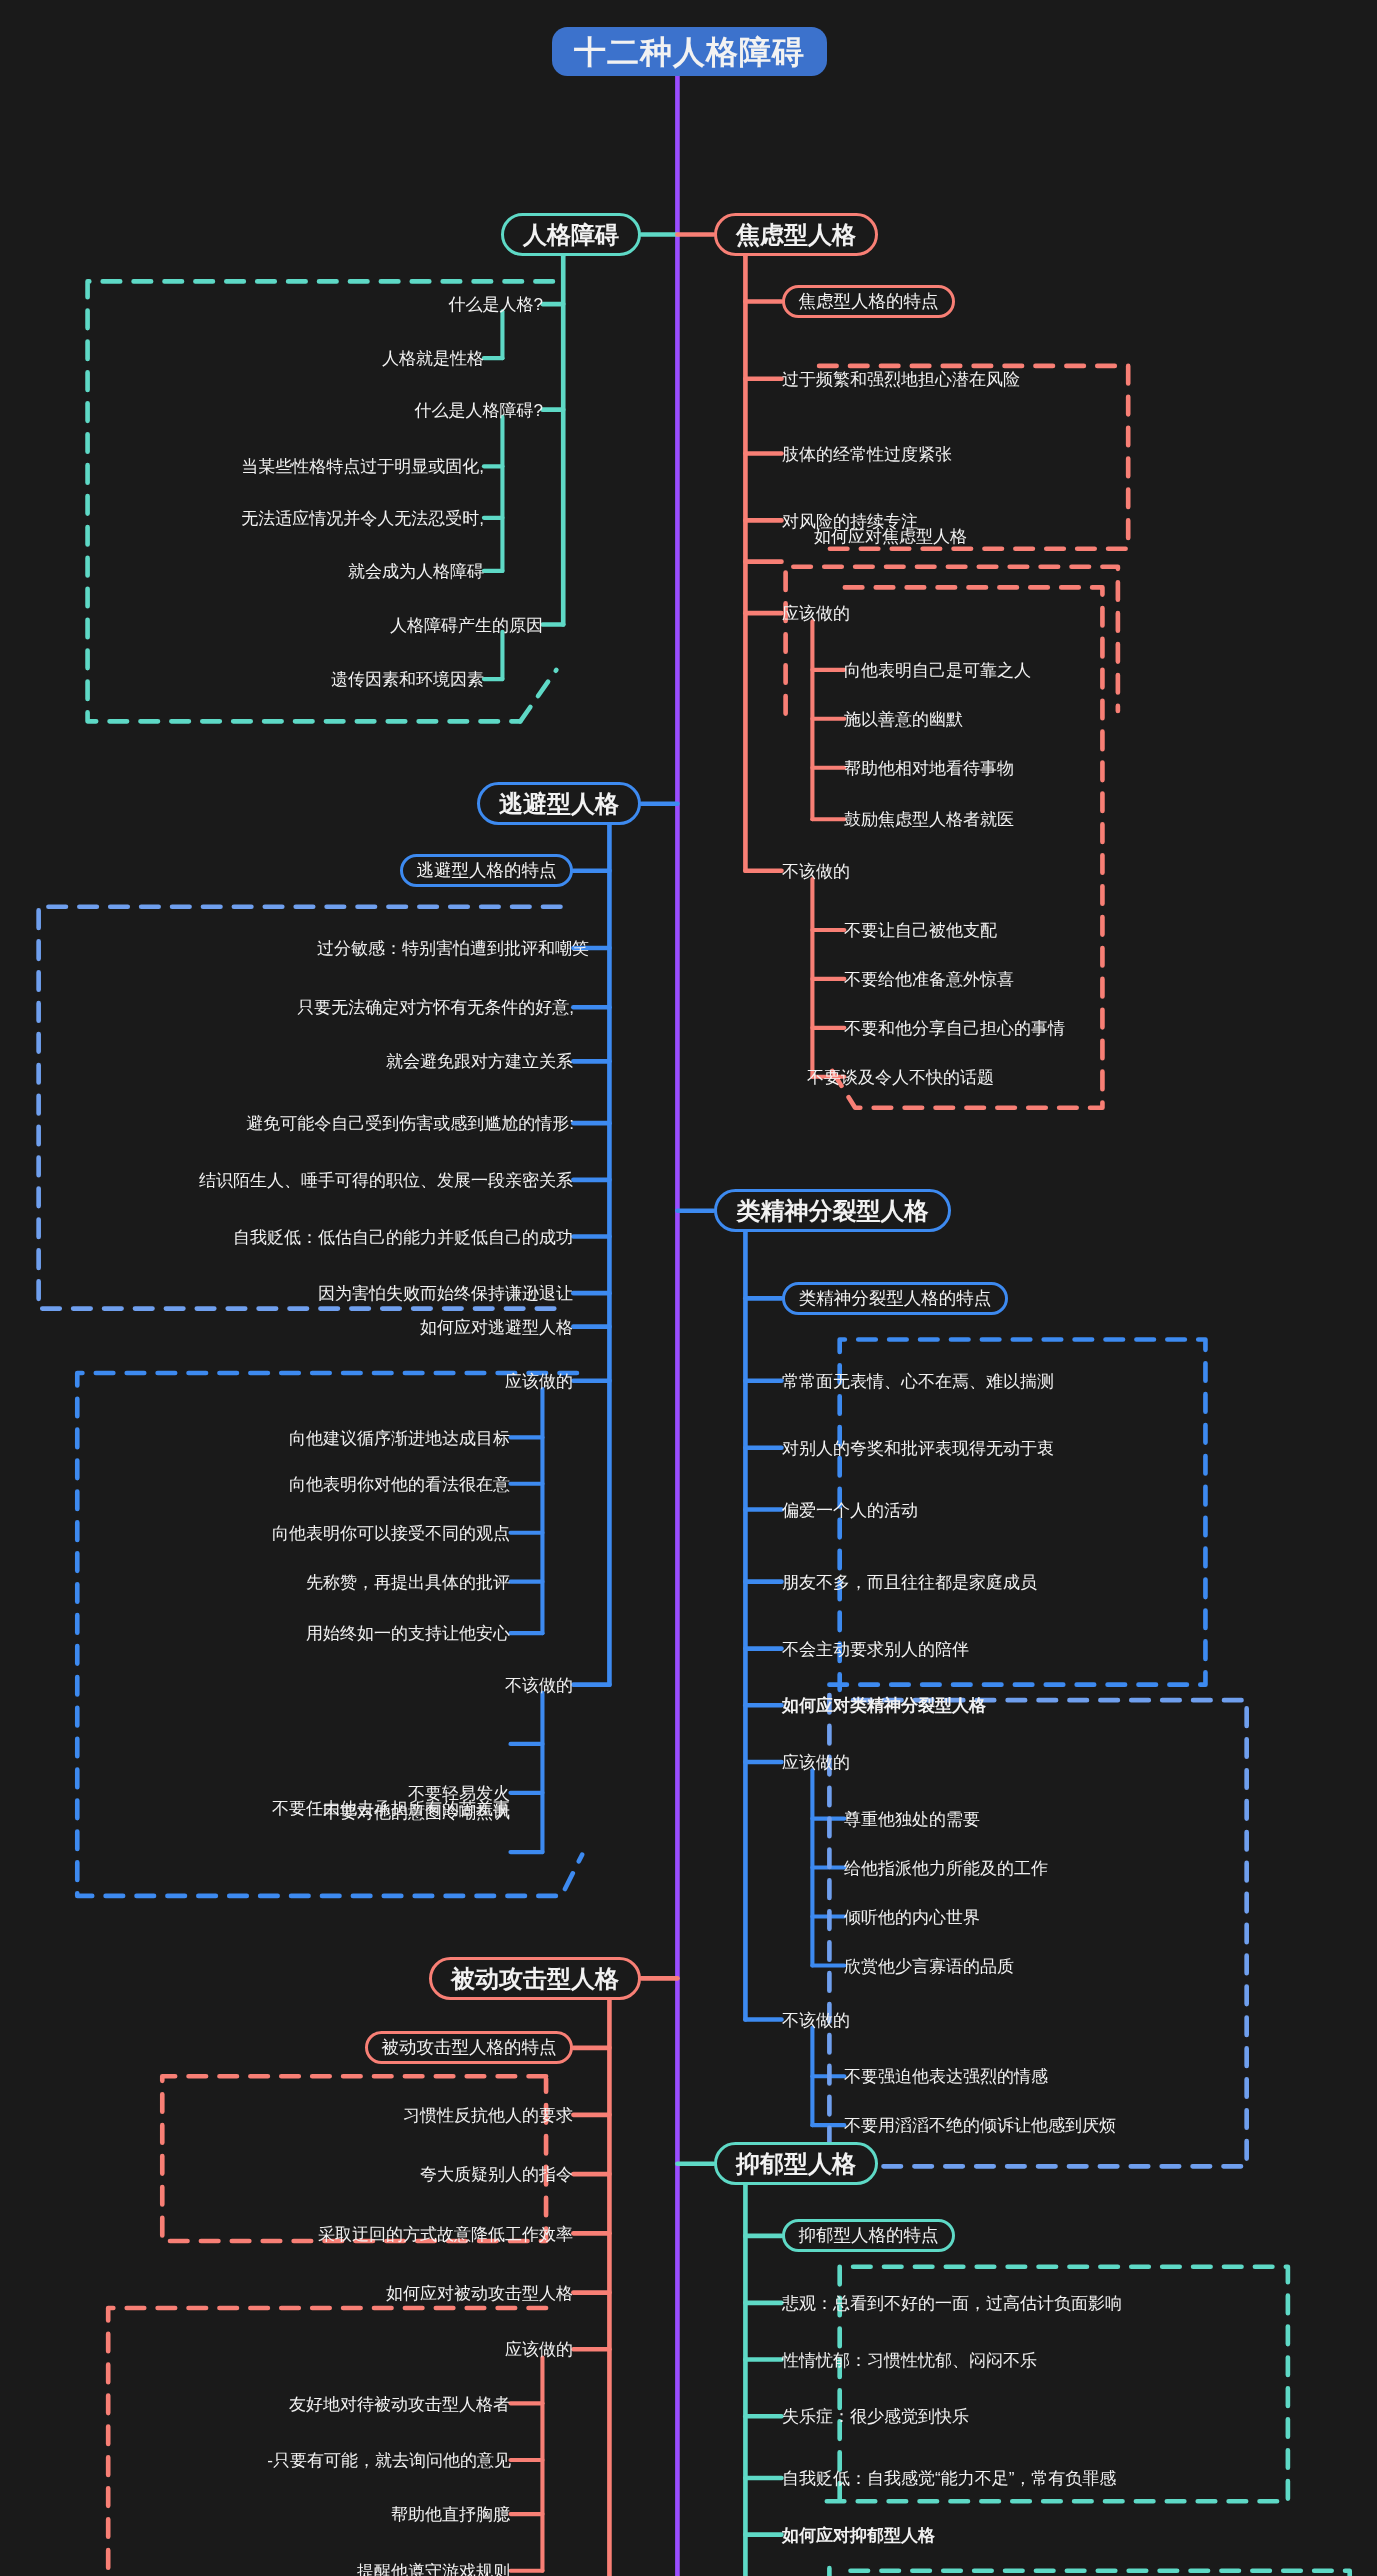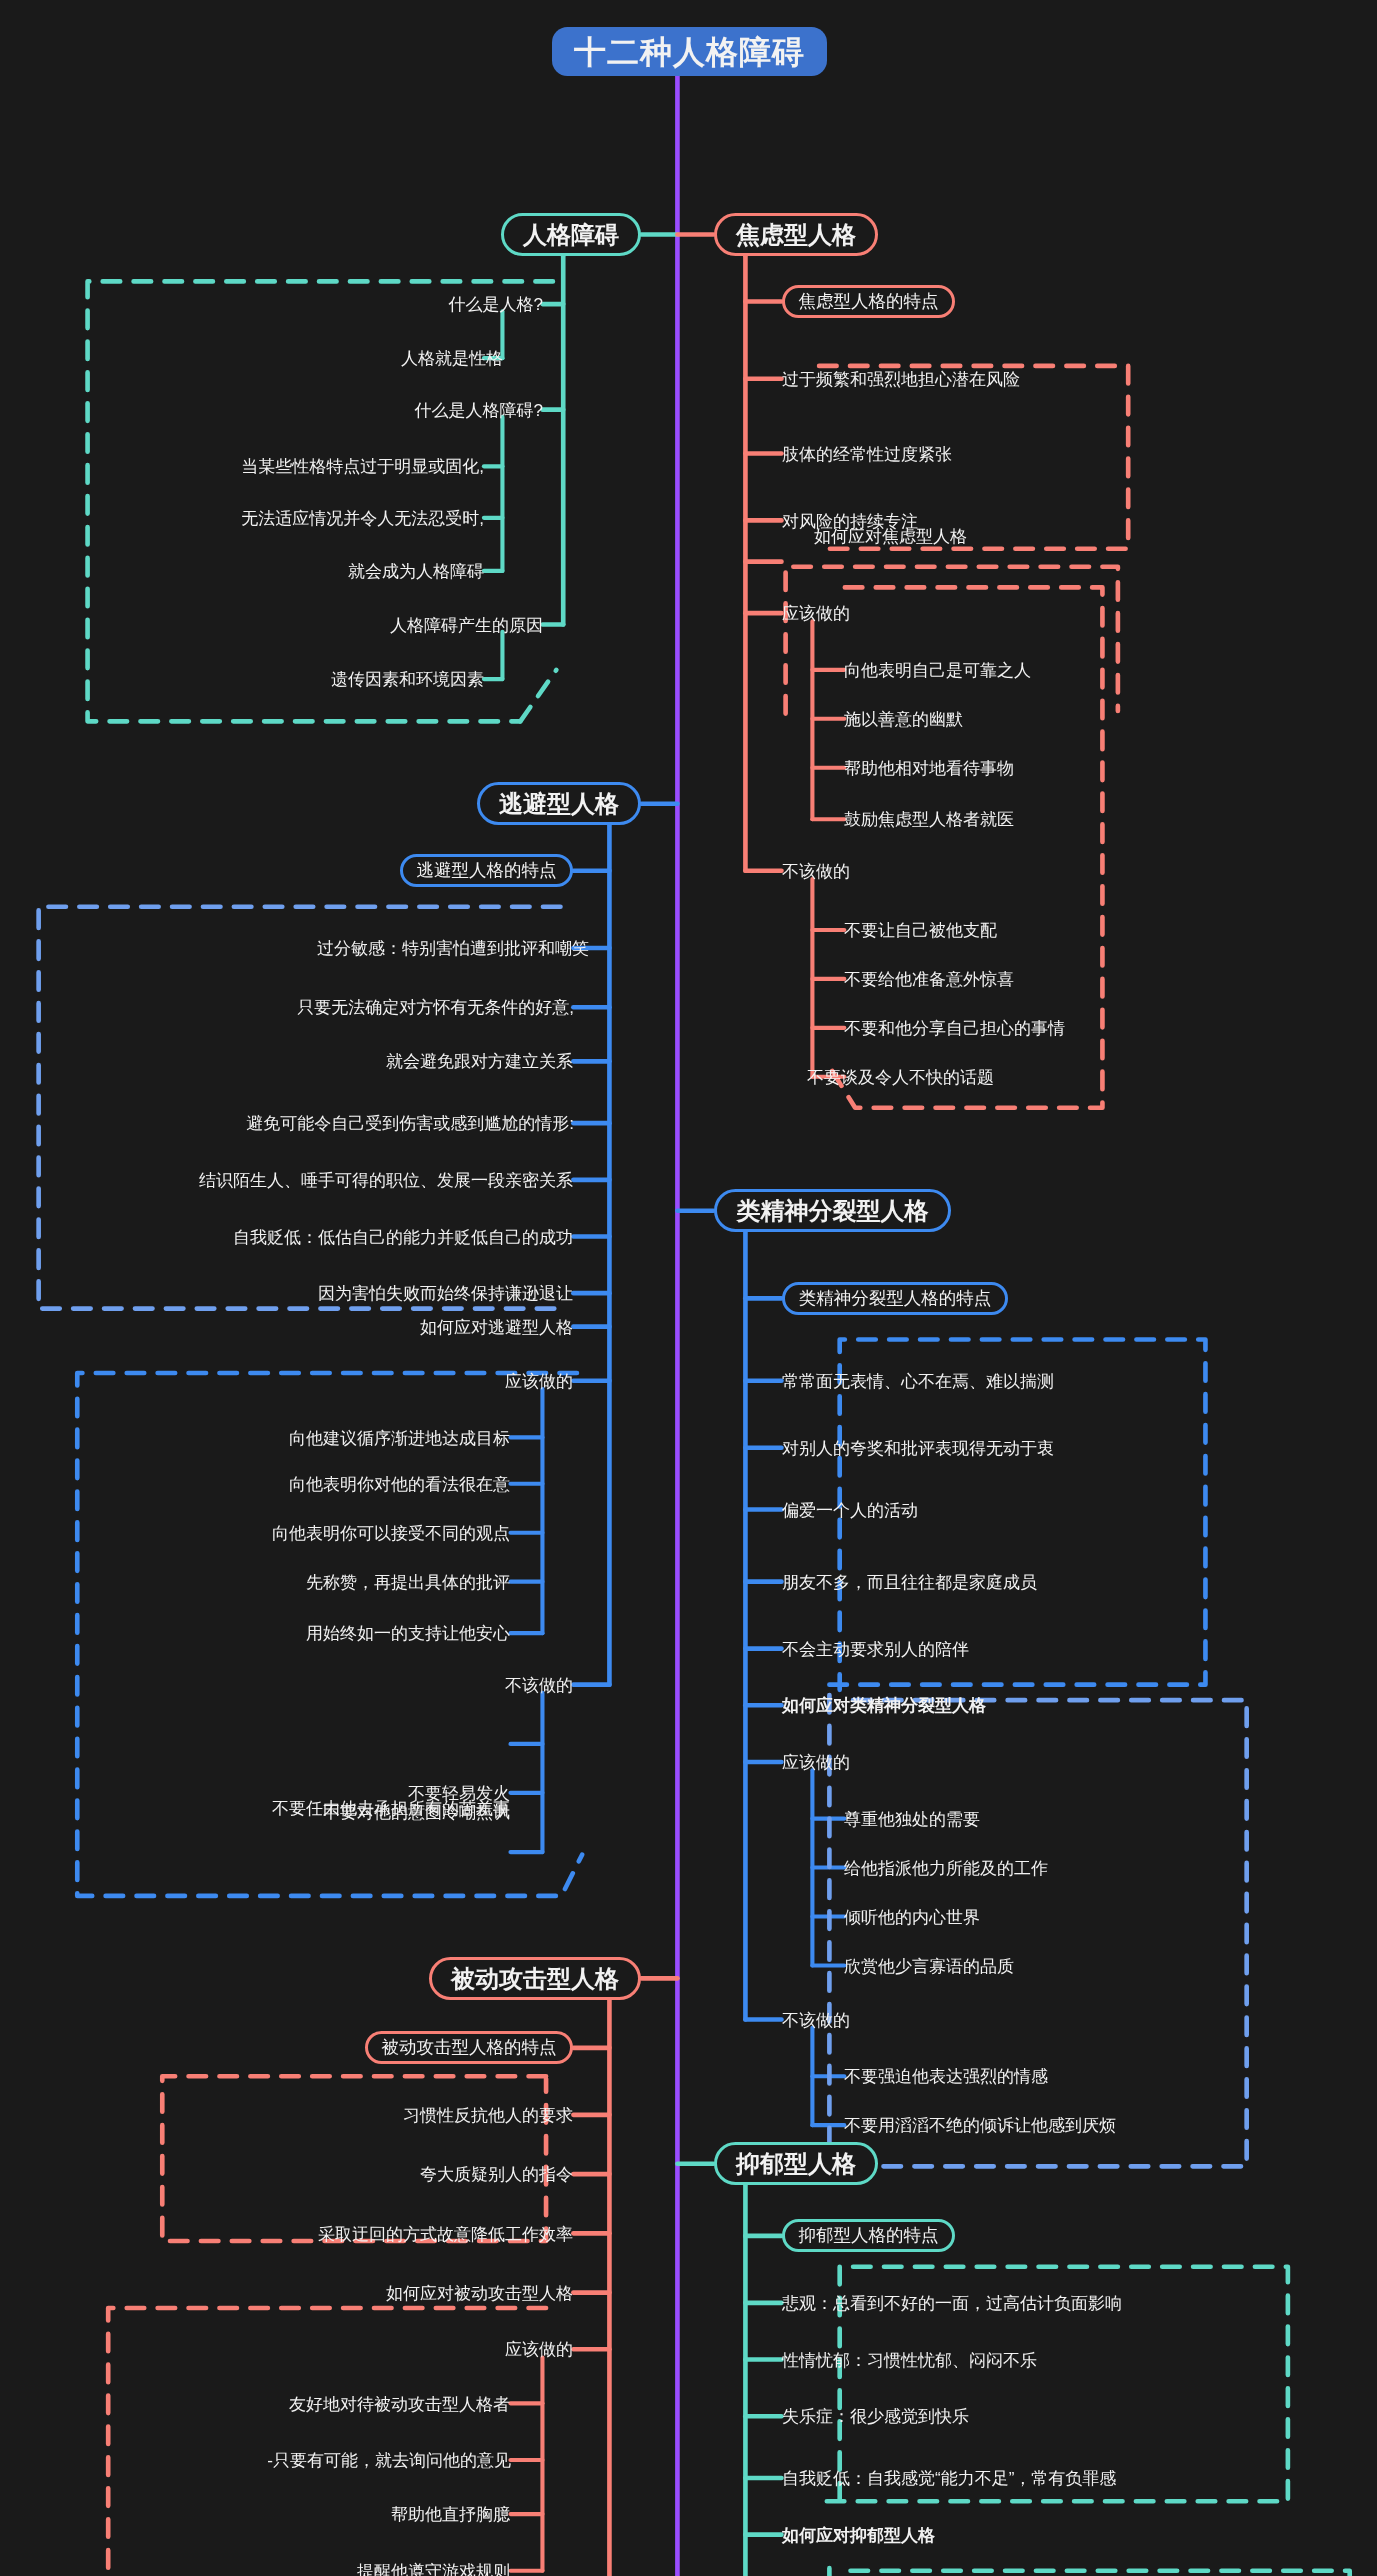--- a/index.html
+++ b/index.html
@@ -204,21 +204,21 @@
       <path d="M1315 5918 L1245 5918" stroke="#49c5f0" stroke-width="9" fill="none" stroke-linecap="round" stroke-linejoin="round"></path>
       <path d="M1315 6055 L1245 6055" stroke="#9a4dff" stroke-width="9" fill="none" stroke-linecap="round" stroke-linejoin="round"></path>
       <path d="M1315 5918 L1385 5918" stroke="#e8b54a" stroke-width="9" fill="none" stroke-linecap="round" stroke-linejoin="round"></path>
       <path d="M1315 6055 L1385 6055" stroke="#ef4141" stroke-width="9" fill="none" stroke-linecap="round" stroke-linejoin="round"></path>
       <path d="M1315 6330 L1680 6330" stroke="#a4cf4a" stroke-width="9" fill="none" stroke-linecap="round" stroke-linejoin="round"></path>
     </svg>
   <div id="nodes">
       <div class="node root" style="left: 552px; top: 27px; width: 275px; height: 49px;">十二种人格障碍</div>
       <div class="node lvl1" style="left: 501px; top: 213px; width: 140px; height: 43px; border-color: rgb(94, 217, 198);">人格障碍</div>
       <div class="node plain leftal" style="left: 444px; top: 292px; width: 99px; height: 24px;">什么是人格?</div>
-      <div class="node plain leftal" style="left: 397px; top: 346px; width: 106px; height: 24px;">人格就是性格</div>
+      <div class="node plain leftal" style="left: 378px; top: 346px; width: 106px; height: 24px;">人格就是性格</div>
       <div class="node plain leftal" style="left: 410px; top: 398px; width: 133px; height: 24px;">什么是人格障碍?</div>
       <div class="node plain leftal" style="left: 232px; top: 454px; width: 252px; height: 24px;">当某些性格特点过于明显或固化,</div>
       <div class="node plain leftal" style="left: 232px; top: 506px; width: 252px; height: 24px;">无法适应情况并令人无法忍受时,</div>
       <div class="node plain leftal" style="left: 344px; top: 559px; width: 140px; height: 24px;">就会成为人格障碍</div>
       <div class="node plain leftal" style="left: 386px; top: 613px; width: 157px; height: 24px;">人格障碍产生的原因</div>
       <div class="node plain leftal" style="left: 327px; top: 667px; width: 157px; height: 24px;">遗传因素和环境因素</div>
       <div class="node lvl1" style="left: 714px; top: 213px; width: 164px; height: 43px; border-color: rgb(248, 127, 117);">焦虑型人格</div>
       <div class="node lvl2" style="left: 782px; top: 285px; width: 173px; height: 33px; border-color: rgb(248, 127, 117);">焦虑型人格的特点</div>
       <div class="node plain right" style="left: 782px; top: 367px; width: 242px; height: 24px;">过于频繁和强烈地担心潜在风险</div>
       <div class="node plain right" style="left: 782px; top: 442px; width: 174px; height: 24px;">肢体的经常性过度紧张</div>

